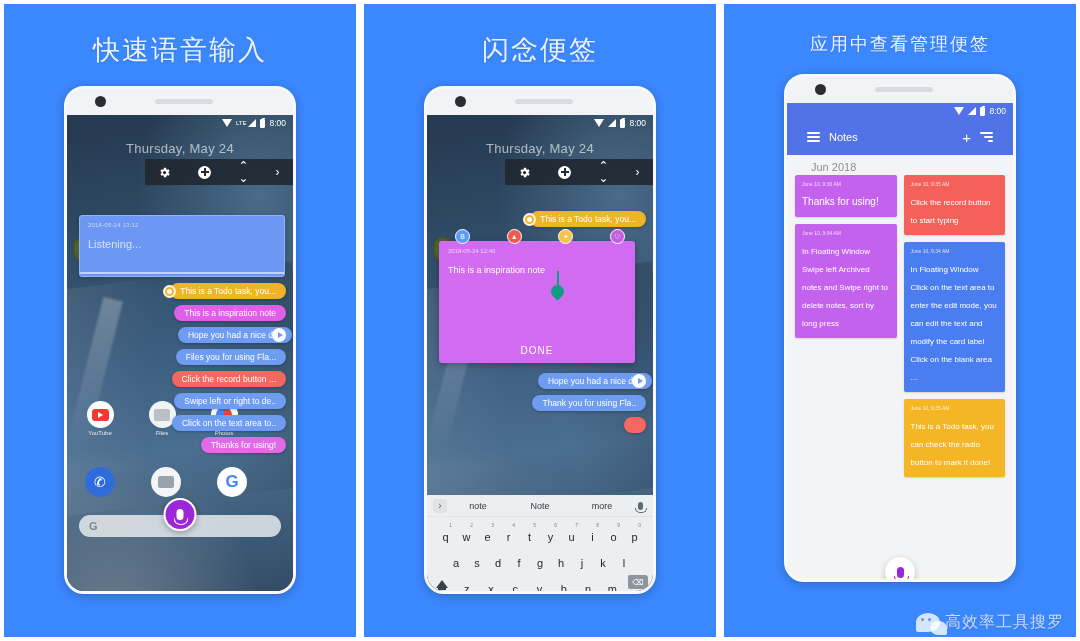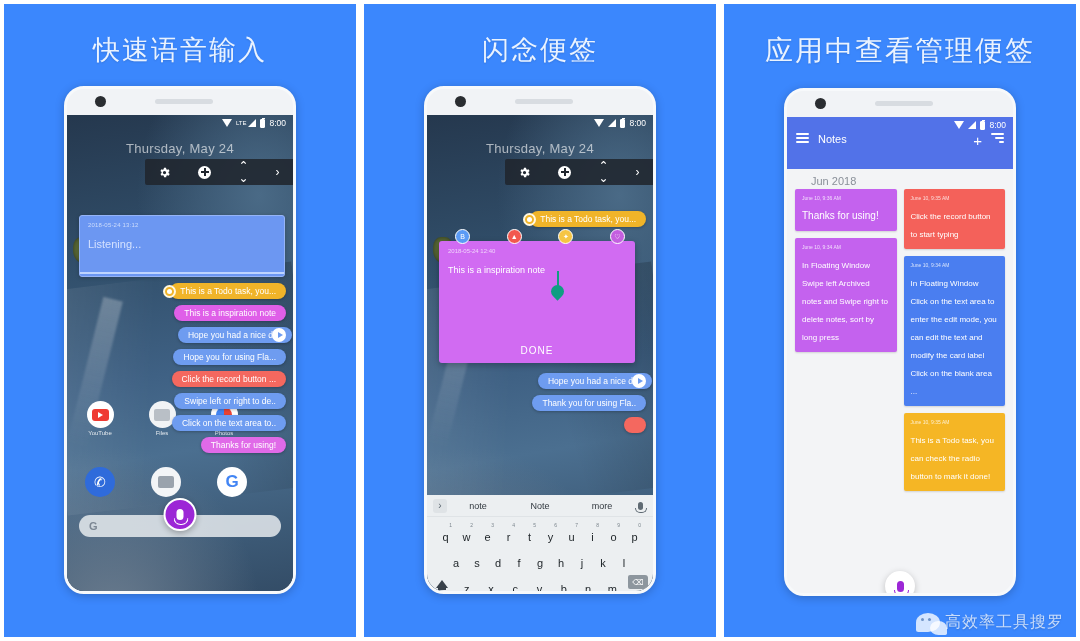--- a/index.html
+++ b/index.html
@@ -13,21 +13,21 @@
     position: relative; width: 360px; height: 641px;
     background: #3b87fd; border: 4px solid #ffffff;
     display: flex; flex-direction: column; align-items: center;
     overflow: hidden;
   }
   .panel-title {
     margin-top: 28px; color: #eaf3ff; font-size: 27px; letter-spacing: 2px;
     font-weight: 400; text-shadow: 0 1px 2px rgba(0,0,0,.12);
     white-space: nowrap;
   }
-  .panel3 .panel-title { font-size: 28px; }
+  .panel3 .panel-title { font-size: 18px; }
 
   
   .phone {
     position: relative; margin-top: 18px;
     width: 232px; height: 508px;
     background: #f4f6f8; border-radius: 20px;
     box-shadow: 0 2px 10px rgba(0,0,0,.22);
     padding: 0; overflow: hidden;
     border: 3px solid #f7f9fb;
   }
@@ -228,21 +228,21 @@
   .kback{width:20px;height:14px;background:#8d969e;border-radius:2px 3px 3px 2px;display:flex;align-items:center;justify-content:center;color:#fff;font-size:8px;}
   .k123{font-size:9px;color:#39414a;}
   .kspace{flex:1;height:13px;margin:0 8px;background:#d5dade;border-radius:2px;}
   .kemoji{width:11px;height:11px;border-radius:50%;border:1.4px solid #39414a;position:relative;}
   .kenter{width:24px;height:19px;border-radius:50%;background:#0f9d82;color:#fff;display:flex;align-items:center;justify-content:center;font-size:10px;}
 
   
   .notes-screen{background:#f3f4f6;}
   .notes-appbar{
     position:absolute;left:0;right:0;top:16px;height:36px;background:#5272e8;
-    display:flex;align-items:flex-start;padding:0 9px;gap:9px;z-index:5;
+    display:flex;align-items:center;padding:0 20px;gap:9px;z-index:5;
   }
   .notes-appbar .hb{width:13px;display:flex;flex-direction:column;gap:2.5px;}
   .notes-appbar .hb span{height:1.6px;background:#fff;border-radius:1px;}
   .notes-title{color:#fff;font-size:11px;flex:1;}
   .nb-plus{color:#fff;font-size:15px;line-height:1;}
   .nb-sort{width:13px;display:flex;flex-direction:column;align-items:flex-end;gap:2.5px;}
   .nb-sort span{height:1.6px;background:#fff;border-radius:1px;}
   .nb-sort span:nth-child(1){width:13px;} .nb-sort span:nth-child(2){width:9px;} .nb-sort span:nth-child(3){width:5px;}
   .statusbar.onblue{background:#5272e8;}
   .month{position:absolute;left:24px;top:58px;font-size:11px;color:#8a9099;z-index:4;}
@@ -325,21 +325,21 @@
           <div class="brow">
             <span class="bub bub-magenta">This is a  inspiration note</span>
           </div>
           <div class="brow">
             <span class="bub bub-blue">Hope you had a nice day</span>
             <span class="play-dot">
                 <span></span>
               </span>
           </div>
           <div class="brow">
-            <span class="bub bub-blue">Hope you for using Fla...</span>
+            <span class="bub bub-blue">Files you for using Fla...</span>
           </div>
           <div class="brow">
             <span class="bub bub-red">Click the record button ...</span>
           </div>
           <div class="brow">
             <span class="bub bub-blue">Swipe left or right to de..</span>
           </div>
           <div class="brow">
             <span class="bub bub-blue">Click on the text area to..</span>
           </div>

